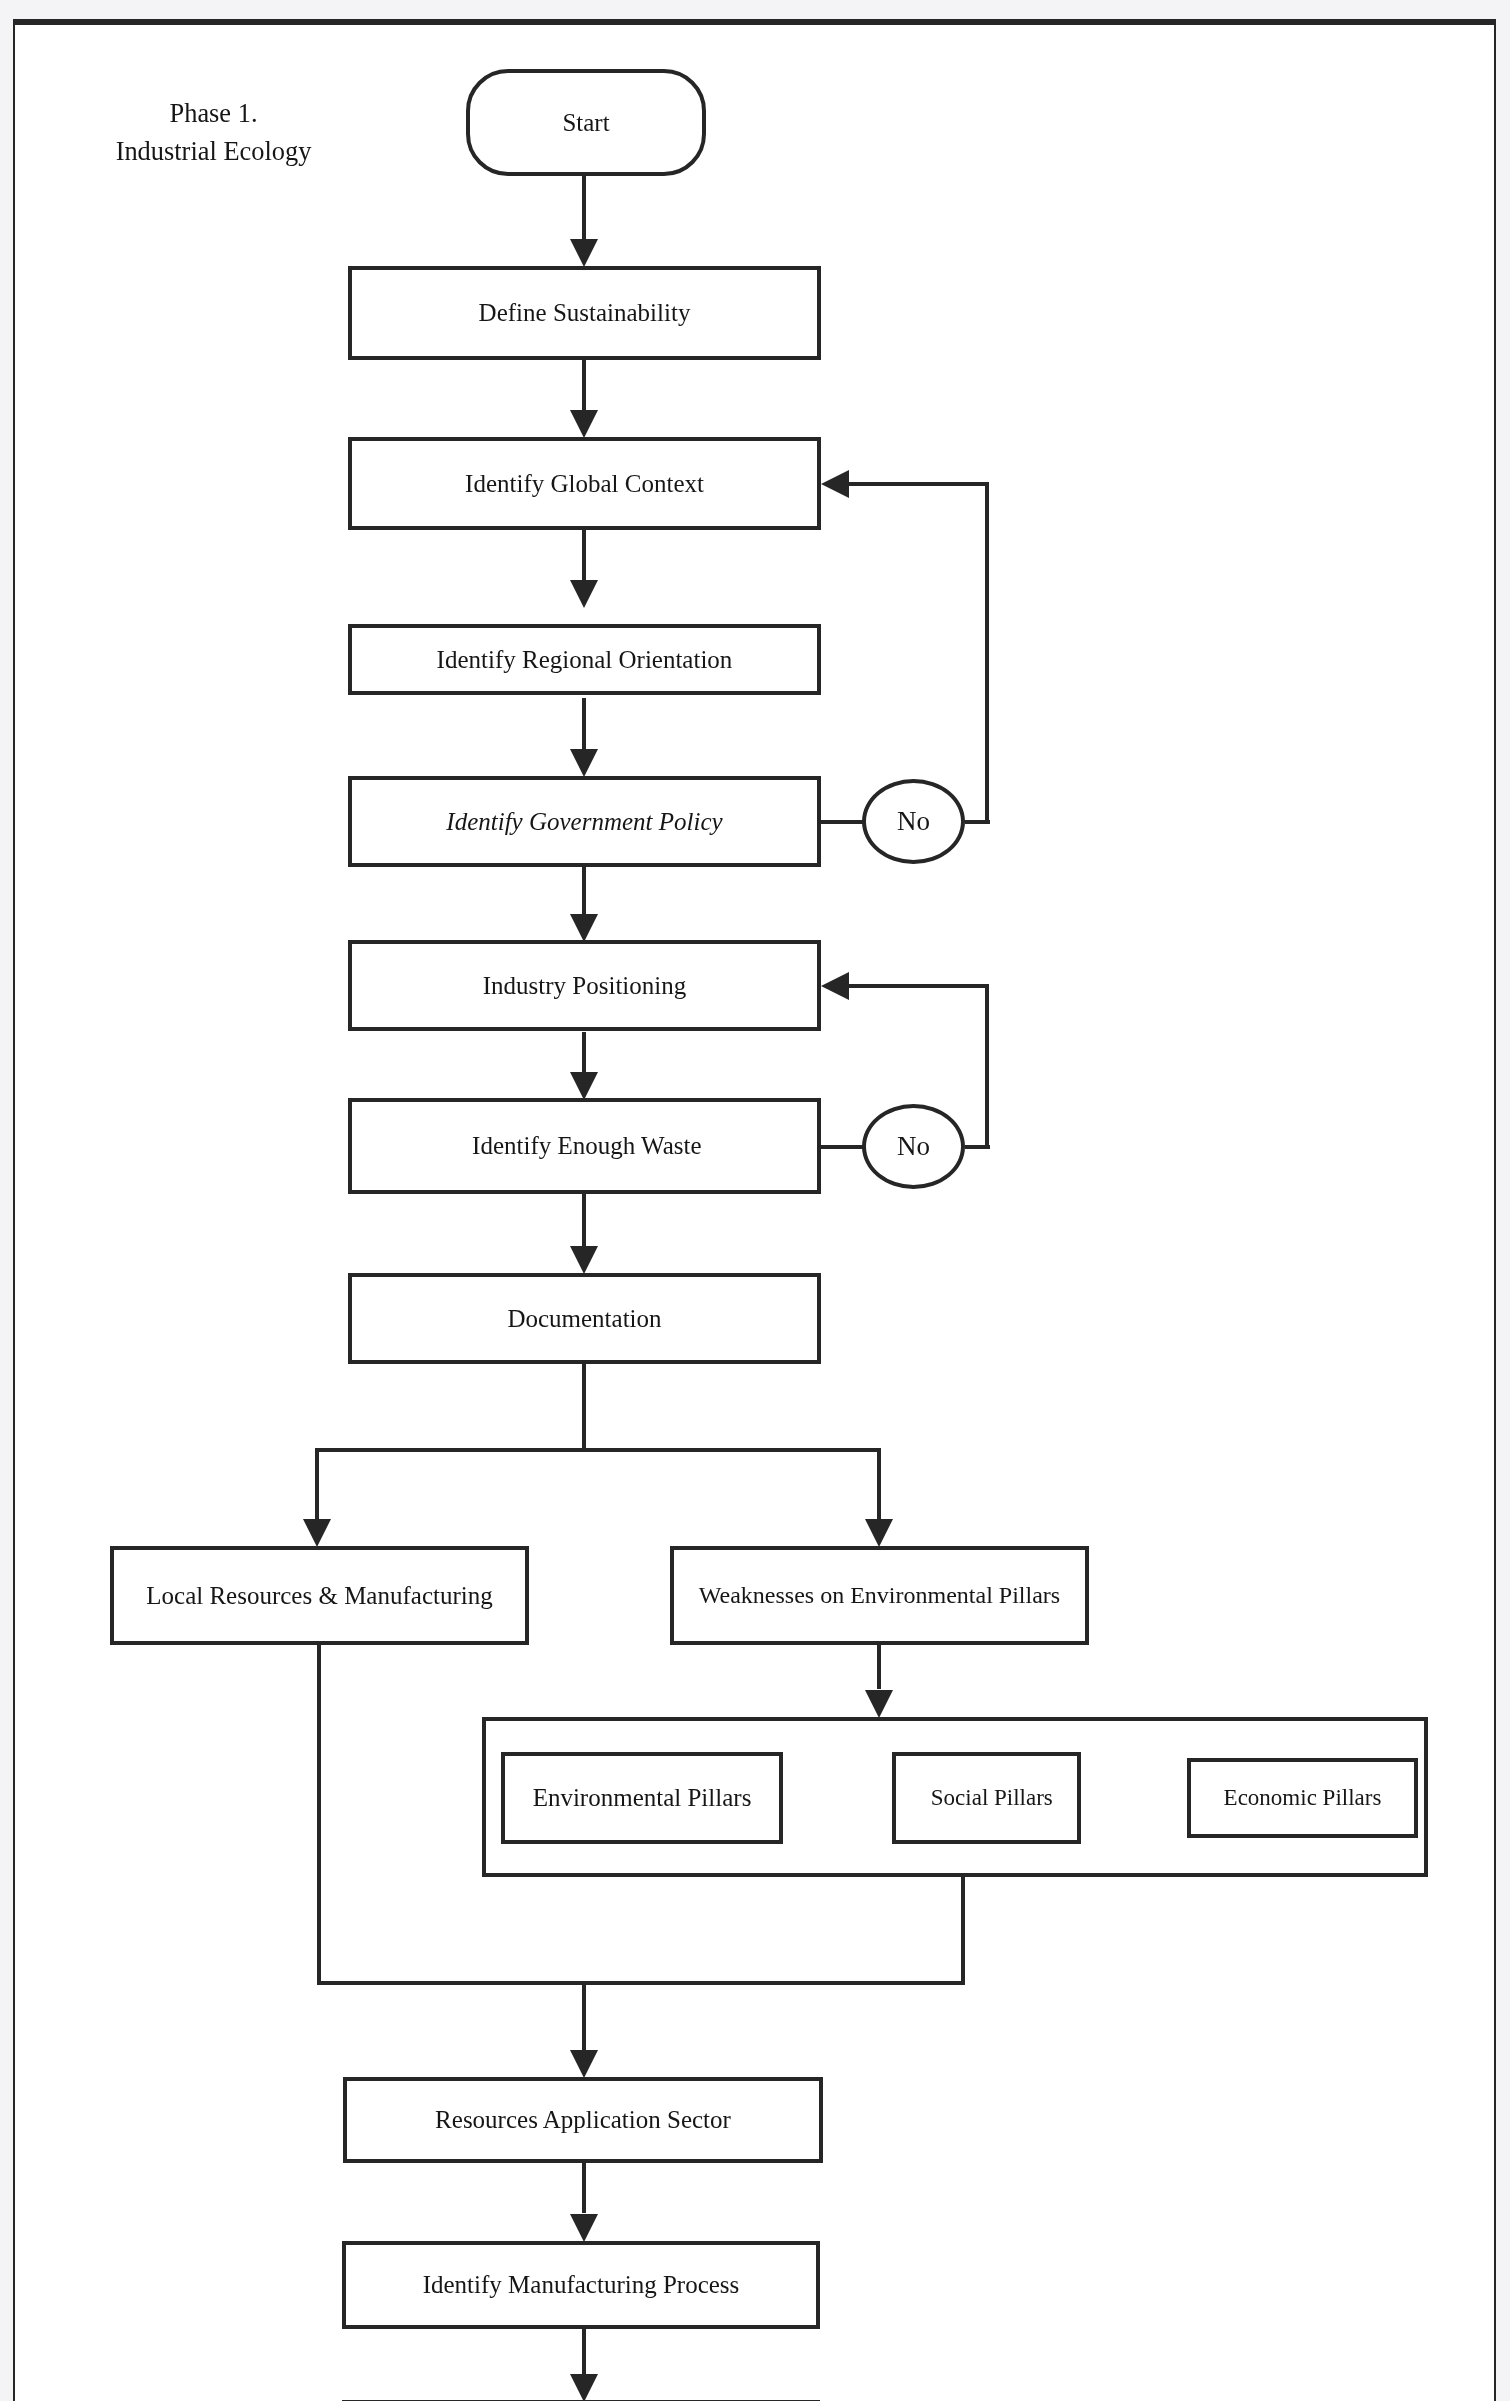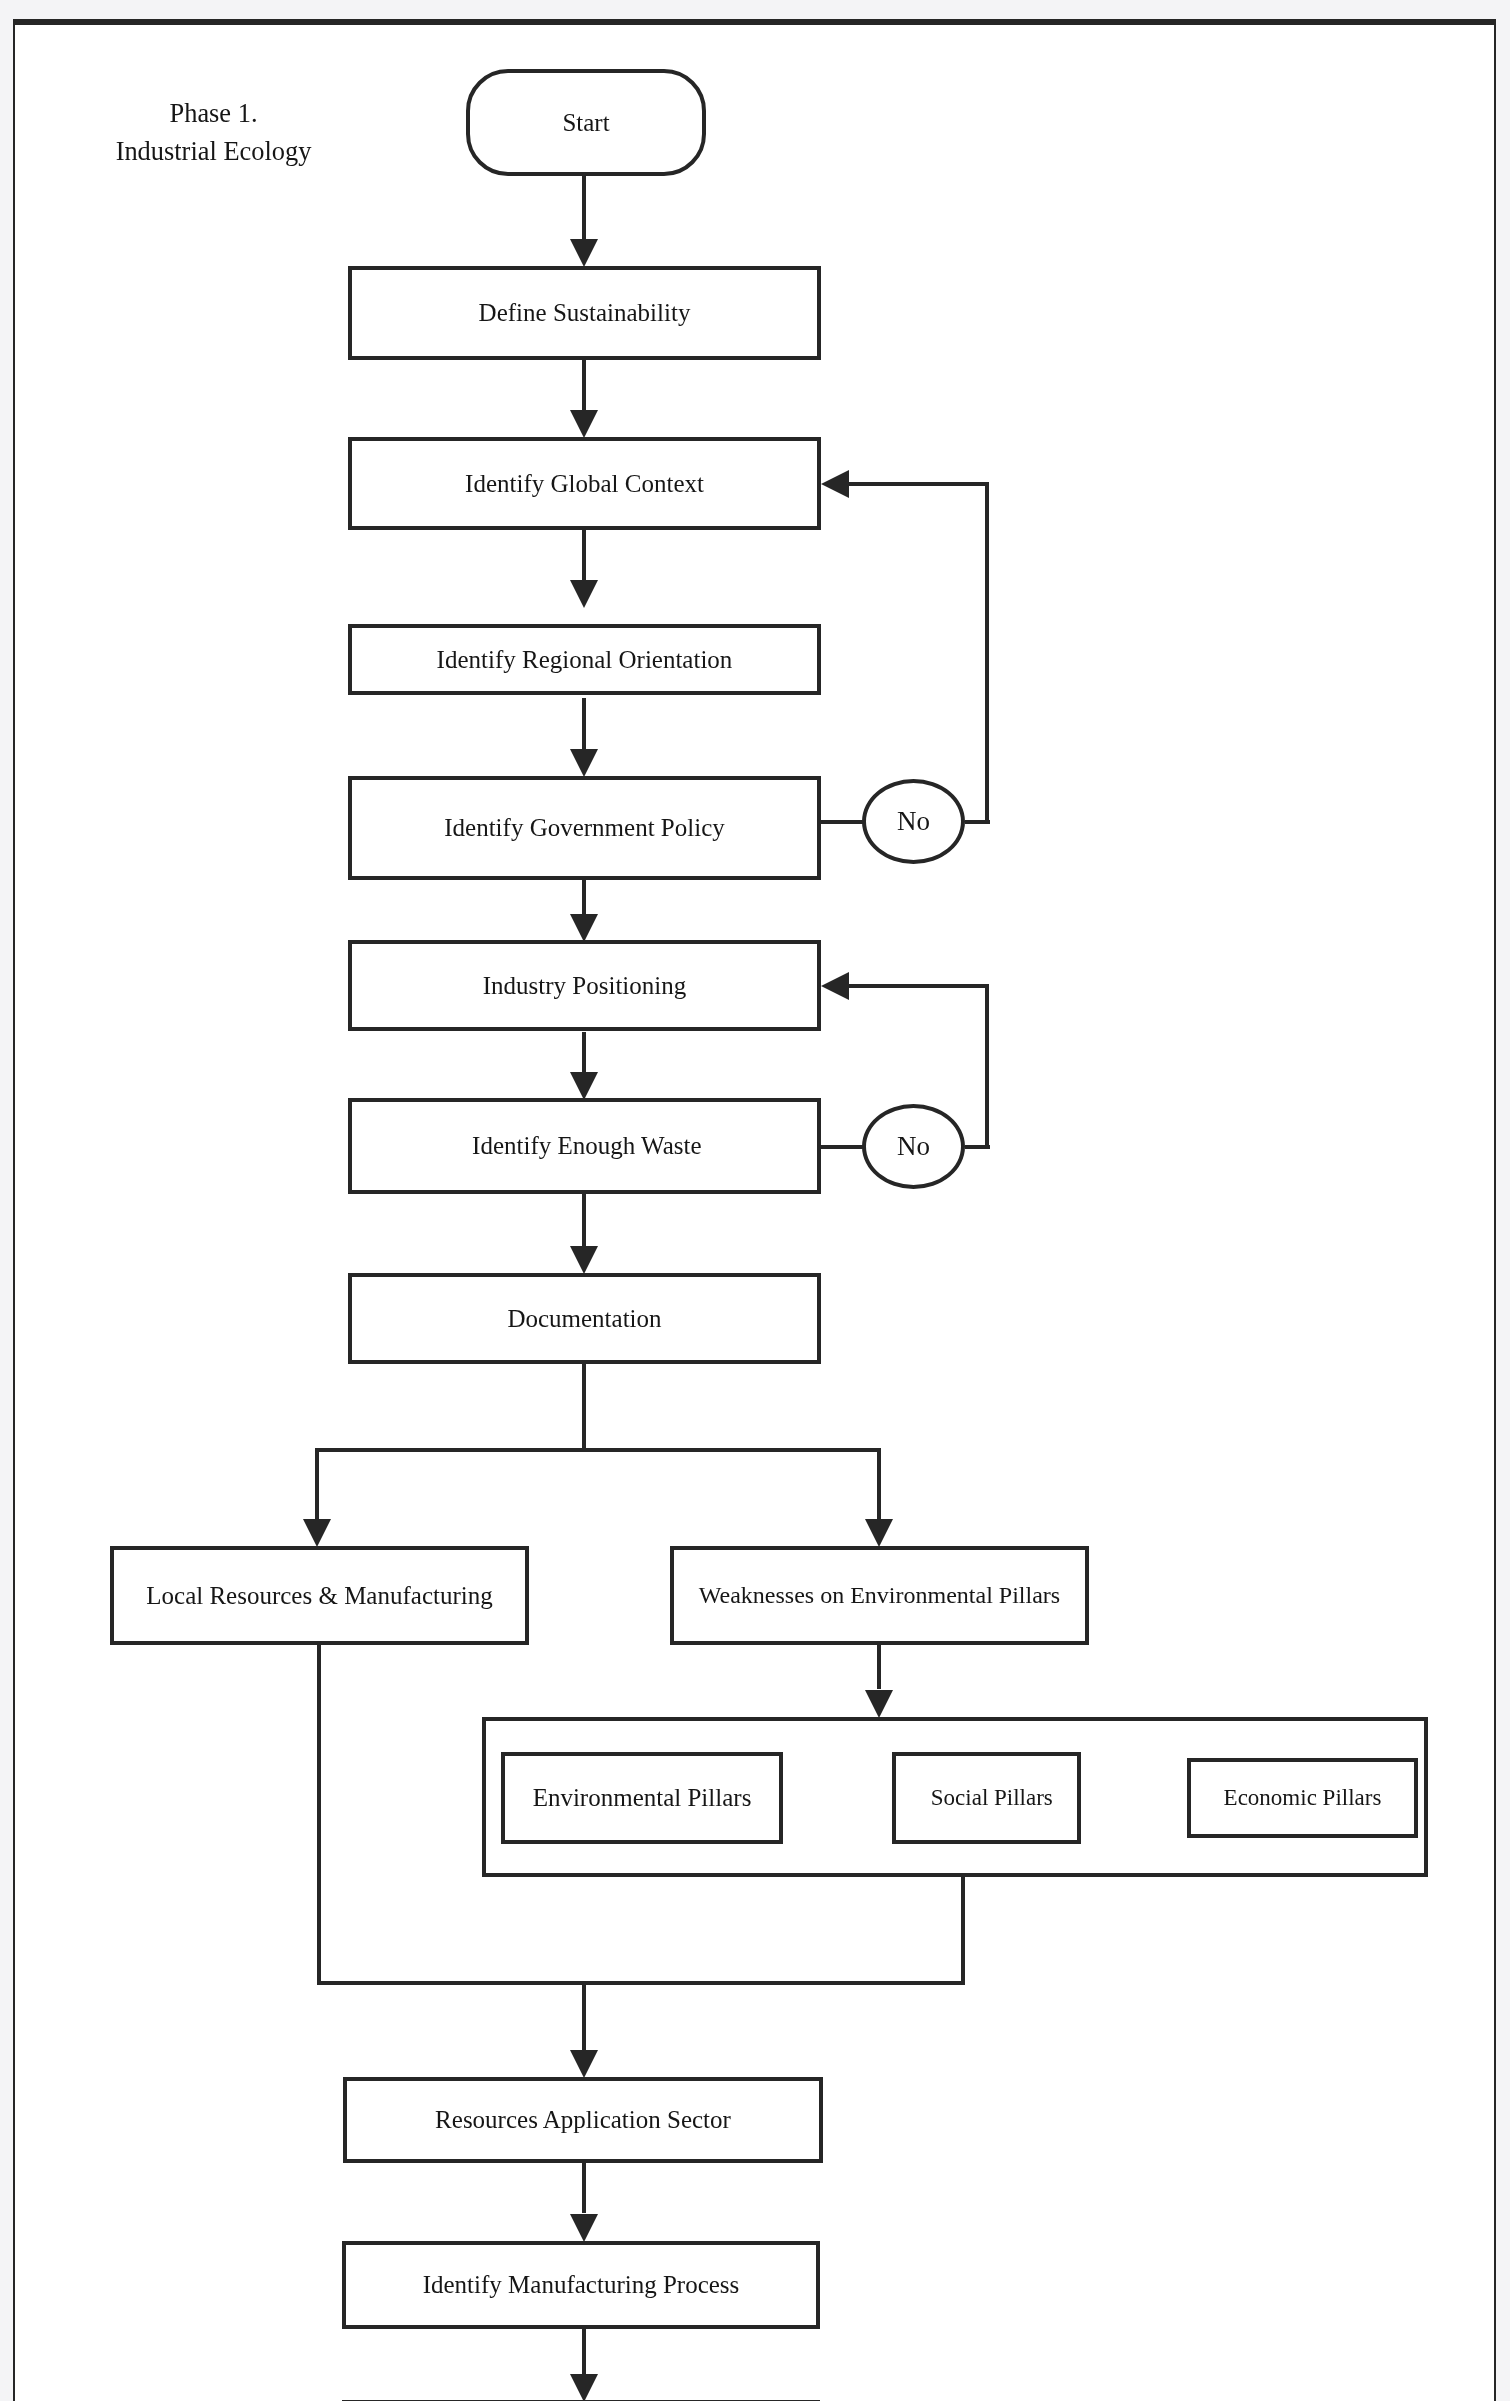--- a/index.html
+++ b/index.html
@@ -118,21 +118,21 @@
   </div>
 
   <div class="box" style="left:348px;top:437px;width:473px;height:93px;">
     <span>Identify Global Context</span>
   </div>
 
   <div class="box" style="left:348px;top:607px;width:473px;height:71px;margin-top:17px;">
     <span>Identify Regional Orientation</span>
   </div>
 
-  <div class="box" style="left:348px;top:776px;width:473px;height:104px;">
+  <div class="box" style="left:348px;top:776px;width:473px;height:91px;font-style:italic;">
     <span>Identify Government Policy</span>
   </div>
 
   <div class="box circle" style="left:862px;top:779px;width:103px;height:85px;">
     <span>No</span>
   </div>
 
   <div class="box" style="left:348px;top:940px;width:473px;height:91px;">
     <span>Industry Positioning</span>
   </div>

